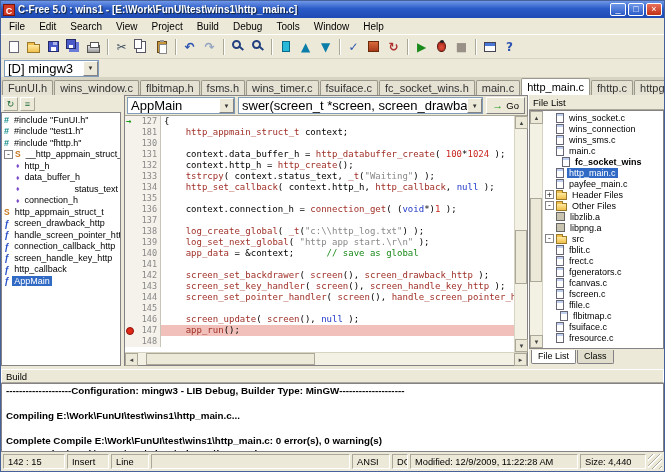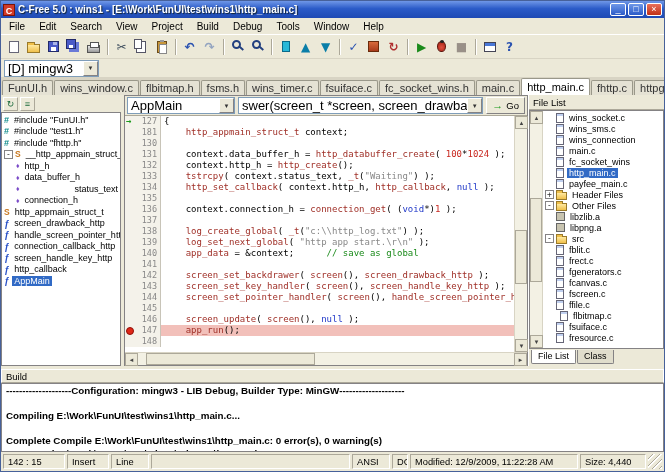--- a/index.html
+++ b/index.html
@@ -444,31 +444,31 @@
           </span>
           <span class="sbtn">▼</span>
         </div>
         <div class="rp-tree">
             <div class="ti" style="padding-left: 13px;">
               <span class="ico fi-file"></span>
               <span class="lbl">wins_socket.c</span>
             </div>
             <div class="ti" style="padding-left: 13px;">
               <span class="ico fi-file"></span>
+              <span class="lbl">wins_connection</span>
+            </div>
+            <div class="ti" style="padding-left: 13px;">
+              <span class="ico fi-file"></span>
               <span class="lbl">wins_sms.c</span>
             </div>
             <div class="ti" style="padding-left: 13px;">
               <span class="ico fi-file"></span>
-              <span class="lbl">wins_connection</span>
-            </div>
-            <div class="ti" style="padding-left: 13px;">
-              <span class="ico fi-file"></span>
               <span class="lbl">main.c</span>
             </div>
-            <div class="ti" style="padding-left: 13px;">
+            <div class="ti" style="padding-left: 19px; font-weight: bold;">
               <span class="ico fi-file"></span>
               <span class="lbl">fc_socket_wins</span>
             </div>
             <div class="ti selected" style="padding-left: 13px;">
               <span class="ico fi-file"></span>
               <span class="lbl">http_main.c</span>
             </div>
             <div class="ti" style="padding-left: 13px;">
               <span class="ico fi-file"></span>
               <span class="lbl">payfee_main.c</span>

